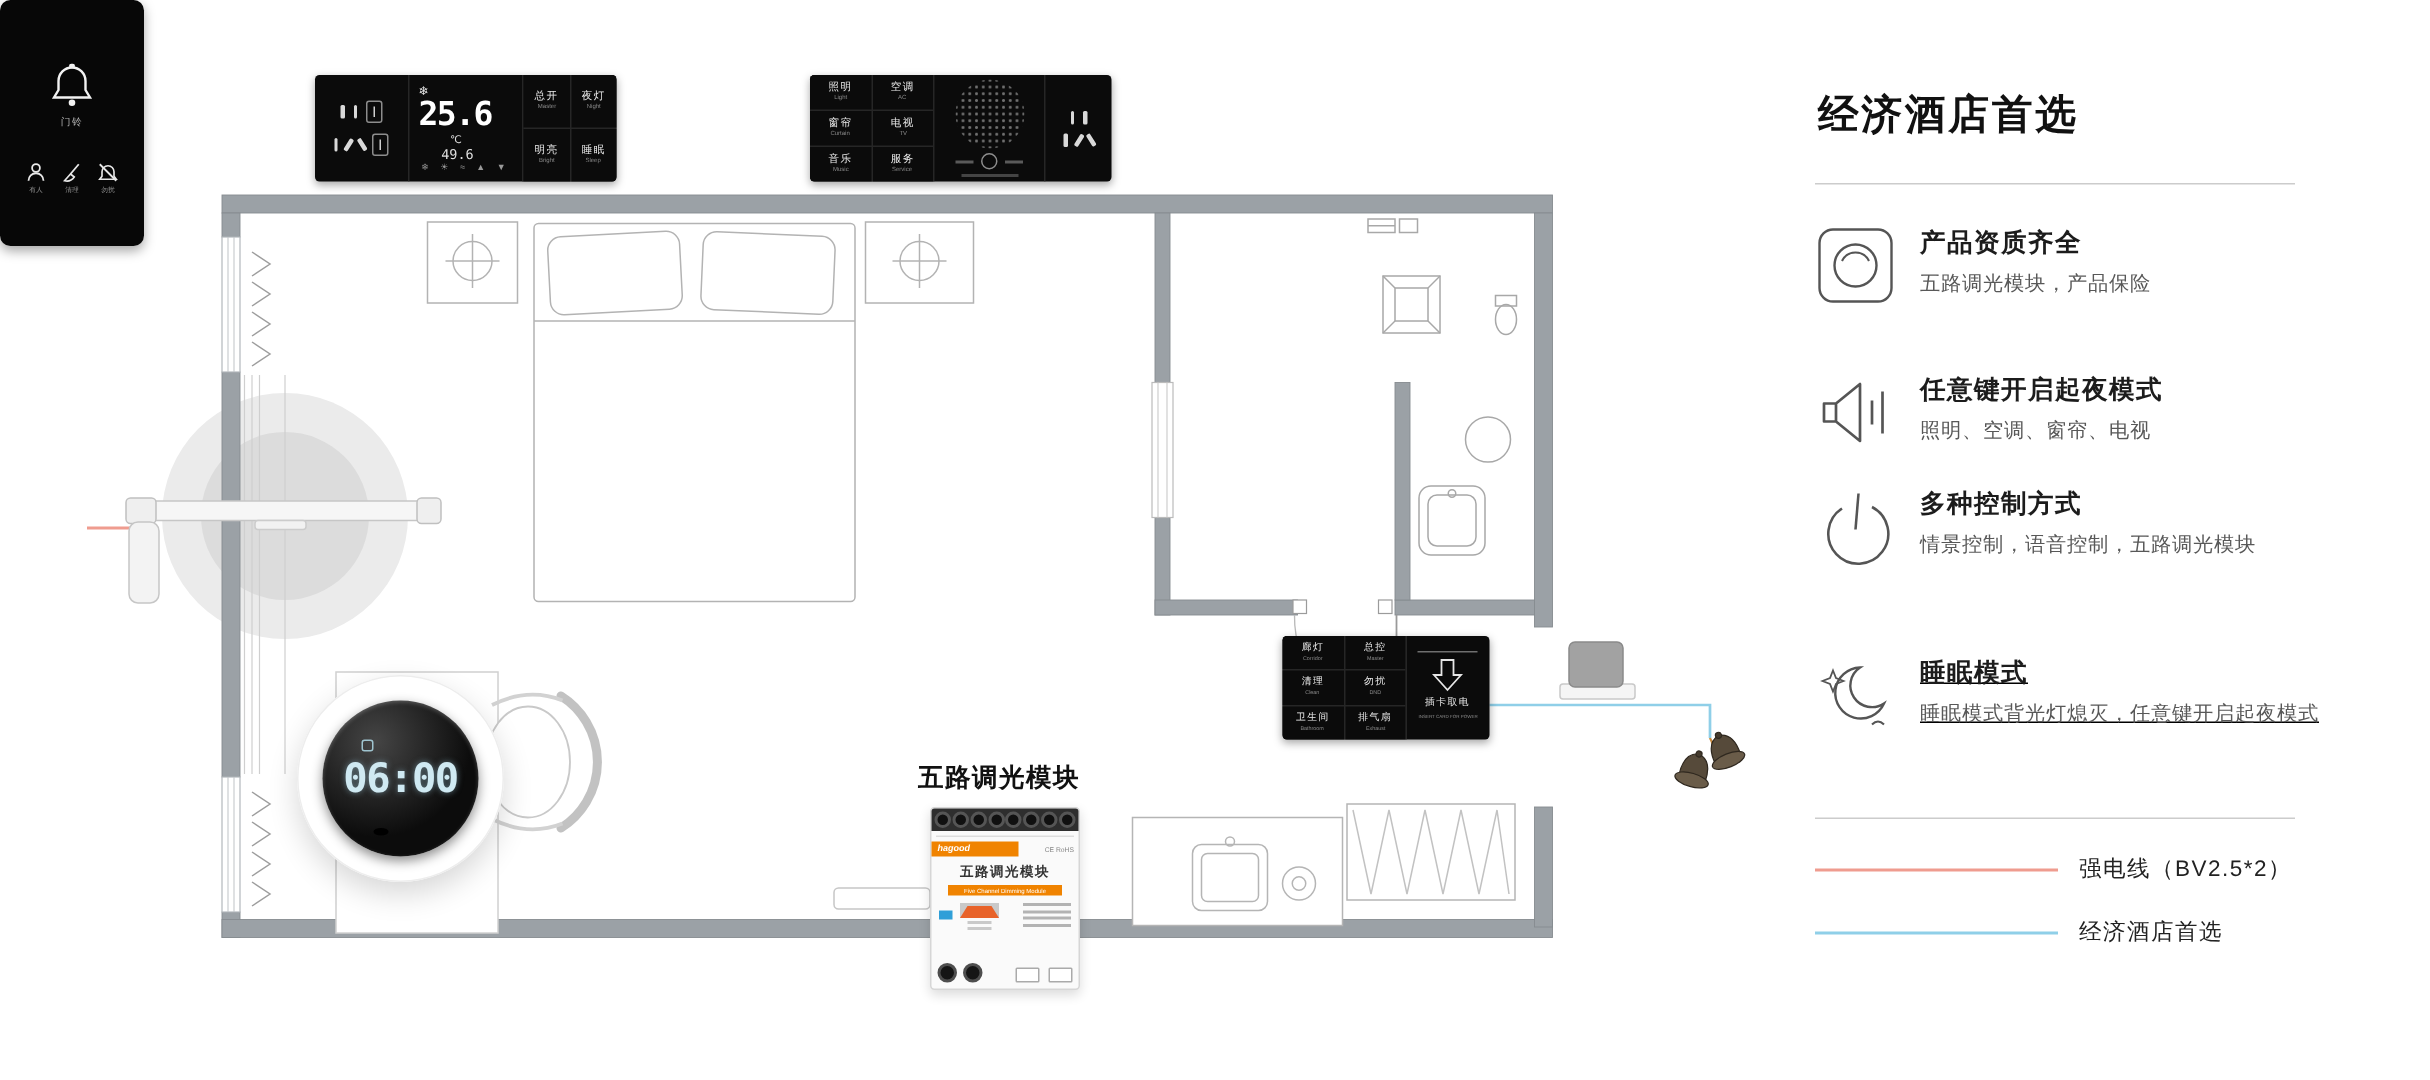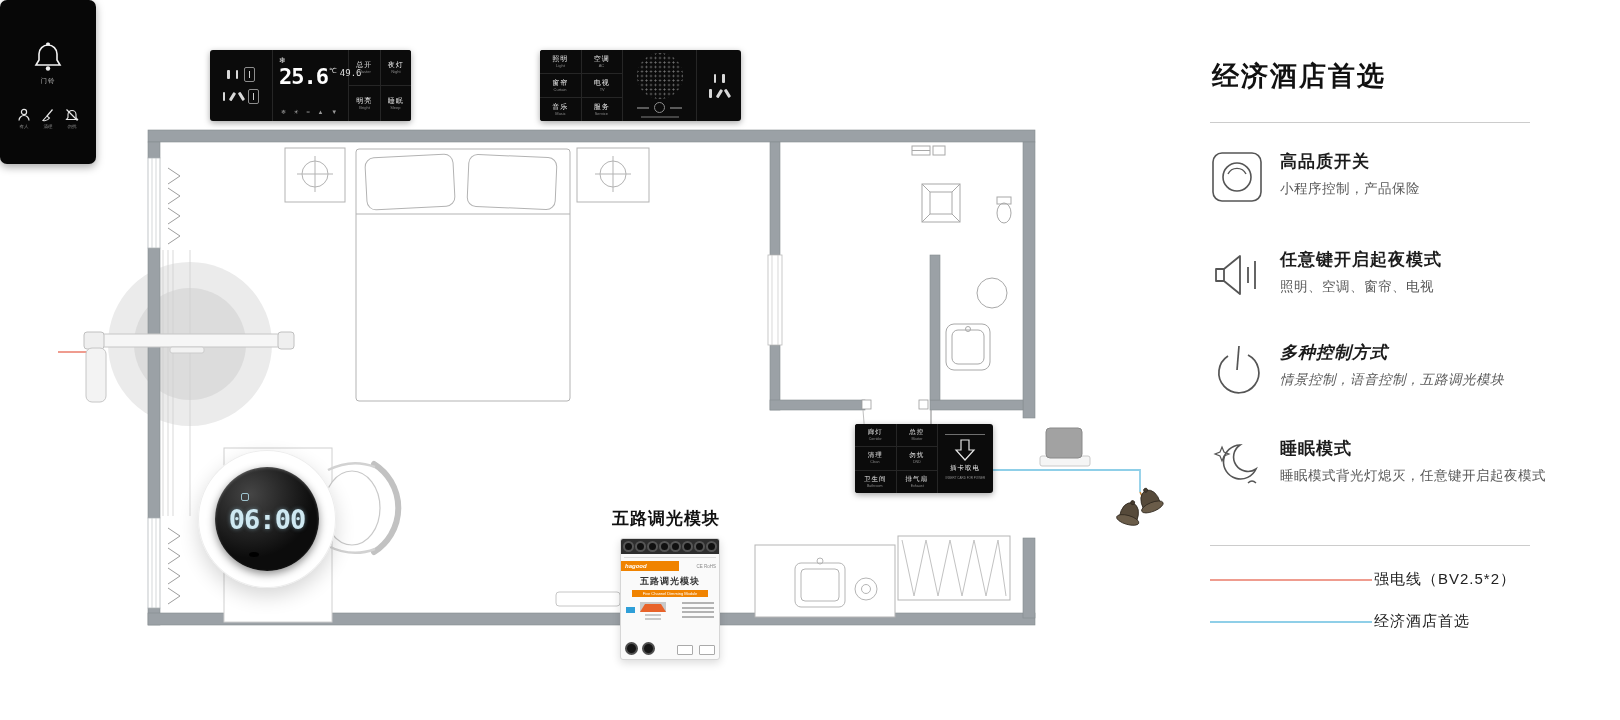--- a/index.html
+++ b/index.html
@@ -19,21 +19,21 @@
   
   #panelA{left:210px;top:50px;width:201px;height:71px;}
   .sockcol{width:62px;display:flex;flex-direction:column;align-items:center;justify-content:center;gap:7px;}
   .sockrow{display:flex;align-items:center;gap:6px;}
   .pin{width:2.5px;height:9px;background:#d9d9d9;border-radius:1px;display:inline-block;}
   .pin.a1{transform:rotate(32deg);}  .pin.a2{transform:rotate(-32deg);}
   .rocker{width:9px;height:13px;border:1px solid #8d8d8d;border-radius:2px;position:relative;}
   .rocker:after{content:"";position:absolute;left:3.5px;top:2.5px;width:1.5px;height:7px;background:#cfcfcf;}
   .tdisp{width:75px;position:relative;color:#fff;}
   .snow{position:absolute;left:6px;top:6px;font-size:8px;color:#e6e6e6;}
-  .treadout{position:absolute;left:6px;top:16px;display:flex;align-items:flex-start;}
+  .treadout{position:absolute;left:6px;top:16px;display:flex;align-items:center;flex-direction:column;}
   .tmain{font:bold 22px "DejaVu Sans Mono","Liberation Mono",monospace;letter-spacing:-1px;line-height:1;}
   .tunit{font-size:7px;margin:1px 0 0 1px;color:#dedede;}
   .tset{font-size:9px;color:#dedede;margin:2px 0 0 3px;font-family:"DejaVu Sans Mono",monospace;}
   .trow-icons{position:absolute;left:0;right:0;bottom:6px;text-align:center;font-size:6px;color:#9a9a9a;letter-spacing:3px;}
 
   
   #panelB{left:540px;top:50px;width:201px;height:71px;}
   .grillecol{width:73px;display:flex;flex-direction:column;align-items:center;justify-content:center;gap:3px;}
   .grille{width:46px;height:46px;border-radius:50%;
           background-image:radial-gradient(#6e6e6e .8px,transparent 1.1px);
@@ -105,21 +105,21 @@
   
   .sb-title{position:absolute;left:1212px;top:58px;font-size:27px;font-weight:bold;color:#111;letter-spacing:2px;}
   .divider{position:absolute;left:1210px;width:320px;height:1px;background:#ccc;}
   .feat{position:absolute;left:1210px;width:340px;}
   .fico{position:absolute;left:0;top:0;width:54px;height:54px;}
   .ftxt{margin-left:70px;}
   .ftitle{font-size:17px;font-weight:bold;color:#1c1c1c;letter-spacing:1px;}
   .fdesc{font-size:13.5px;color:#585858;margin-top:7px;letter-spacing:.5px;}
   .legend{position:absolute;left:1210px;display:flex;align-items:center;}
   .legline{width:162px;height:2px;}
-  .leglabel{font-size:15px;color:#222;margin-left:2px;letter-spacing:1px;}
+  .leglabel{font-size:15px;color:#222;margin-left:14px;letter-spacing:1px;}
 </style>
 </head>
 <body>
 
 <div class="canvas">
 
   <svg class="abs" style="left:0;top:0" width="1620" height="720" viewBox="0 0 1620 720">
 
     <g>
       <circle cx="190" cy="344" r="82" fill="#ebebeb"></circle>
@@ -486,53 +486,53 @@
 
   <div class="feat" style="top:150px;">
     <span class="fico">
       <svg width="54" height="54" viewBox="0 0 54 54">
         <rect x="3" y="3" width="48" height="48" rx="9" fill="none" stroke="#555" stroke-width="1.6"></rect>
         <circle cx="27" cy="27" r="14" fill="none" stroke="#555" stroke-width="1.6"></circle>
         <path d="M18 24 a10 10 0 0 1 18 0" fill="none" stroke="#555" stroke-width="1.4"></path>
       </svg>
     </span>
     <div class="ftxt">
-      <div class="ftitle">高品质开关</div>
-      <div class="fdesc">小程序控制，产品保险</div>
+      <div class="ftitle">产品资质齐全</div>
+      <div class="fdesc">五路调光模块，产品保险</div>
     </div>
   </div>
 
   <div class="feat" style="top:248px;">
     <span class="fico">
       <svg width="54" height="54" viewBox="0 0 54 54">
         <path d="M6 21 h8 v12 h-8 z M14 21 l16 -13 v38 l-16 -13" fill="none" stroke="#555" stroke-width="1.8" stroke-linejoin="round"></path>
         <line x1="38" y1="19" x2="38" y2="35" stroke="#555" stroke-width="1.8"></line>
         <line x1="45" y1="13" x2="45" y2="41" stroke="#555" stroke-width="1.8"></line>
       </svg>
     </span>
     <div class="ftxt">
       <div class="ftitle">任意键开启起夜模式</div>
       <div class="fdesc">照明、空调、窗帘、电视</div>
     </div>
   </div>
 
-  <div class="feat" style="top:341px;font-style:italic;">
+  <div class="feat" style="top:324px;">
     <span class="fico">
       <svg width="54" height="54" viewBox="0 0 54 54">
         <path d="M18 15 a20 20 0 1 0 20 -1" fill="none" stroke="#555" stroke-width="1.7"></path>
         <line x1="29" y1="5" x2="27" y2="29" stroke="#555" stroke-width="1.7"></line>
       </svg>
     </span>
     <div class="ftxt">
       <div class="ftitle">多种控制方式</div>
       <div class="fdesc">情景控制，语音控制，五路调光模块</div>
     </div>
   </div>
 
-  <div class="feat" style="top:437px;">
+  <div class="feat" style="top:437px;text-decoration:underline;">
     <span class="fico">
       <svg width="54" height="54" viewBox="0 0 54 54">
         <path d="M30 8 a17 17 0 1 0 16 24 a14 14 0 0 1 -16 -24 z" fill="none" stroke="#555" stroke-width="1.6"></path>
         <path d="M12 10 l2 5 l5 2 l-5 2 l-2 5 l-2 -5 l-5 -2 l5 -2 z" fill="none" stroke="#555" stroke-width="1.2"></path>
         <path d="M38 46 q4 -4 8 0" fill="none" stroke="#555" stroke-width="1.4"></path>
       </svg>
     </span>
     <div class="ftxt">
       <div class="ftitle">睡眠模式</div>
       <div class="fdesc">睡眠模式背光灯熄灭，任意键开启起夜模式</div>

